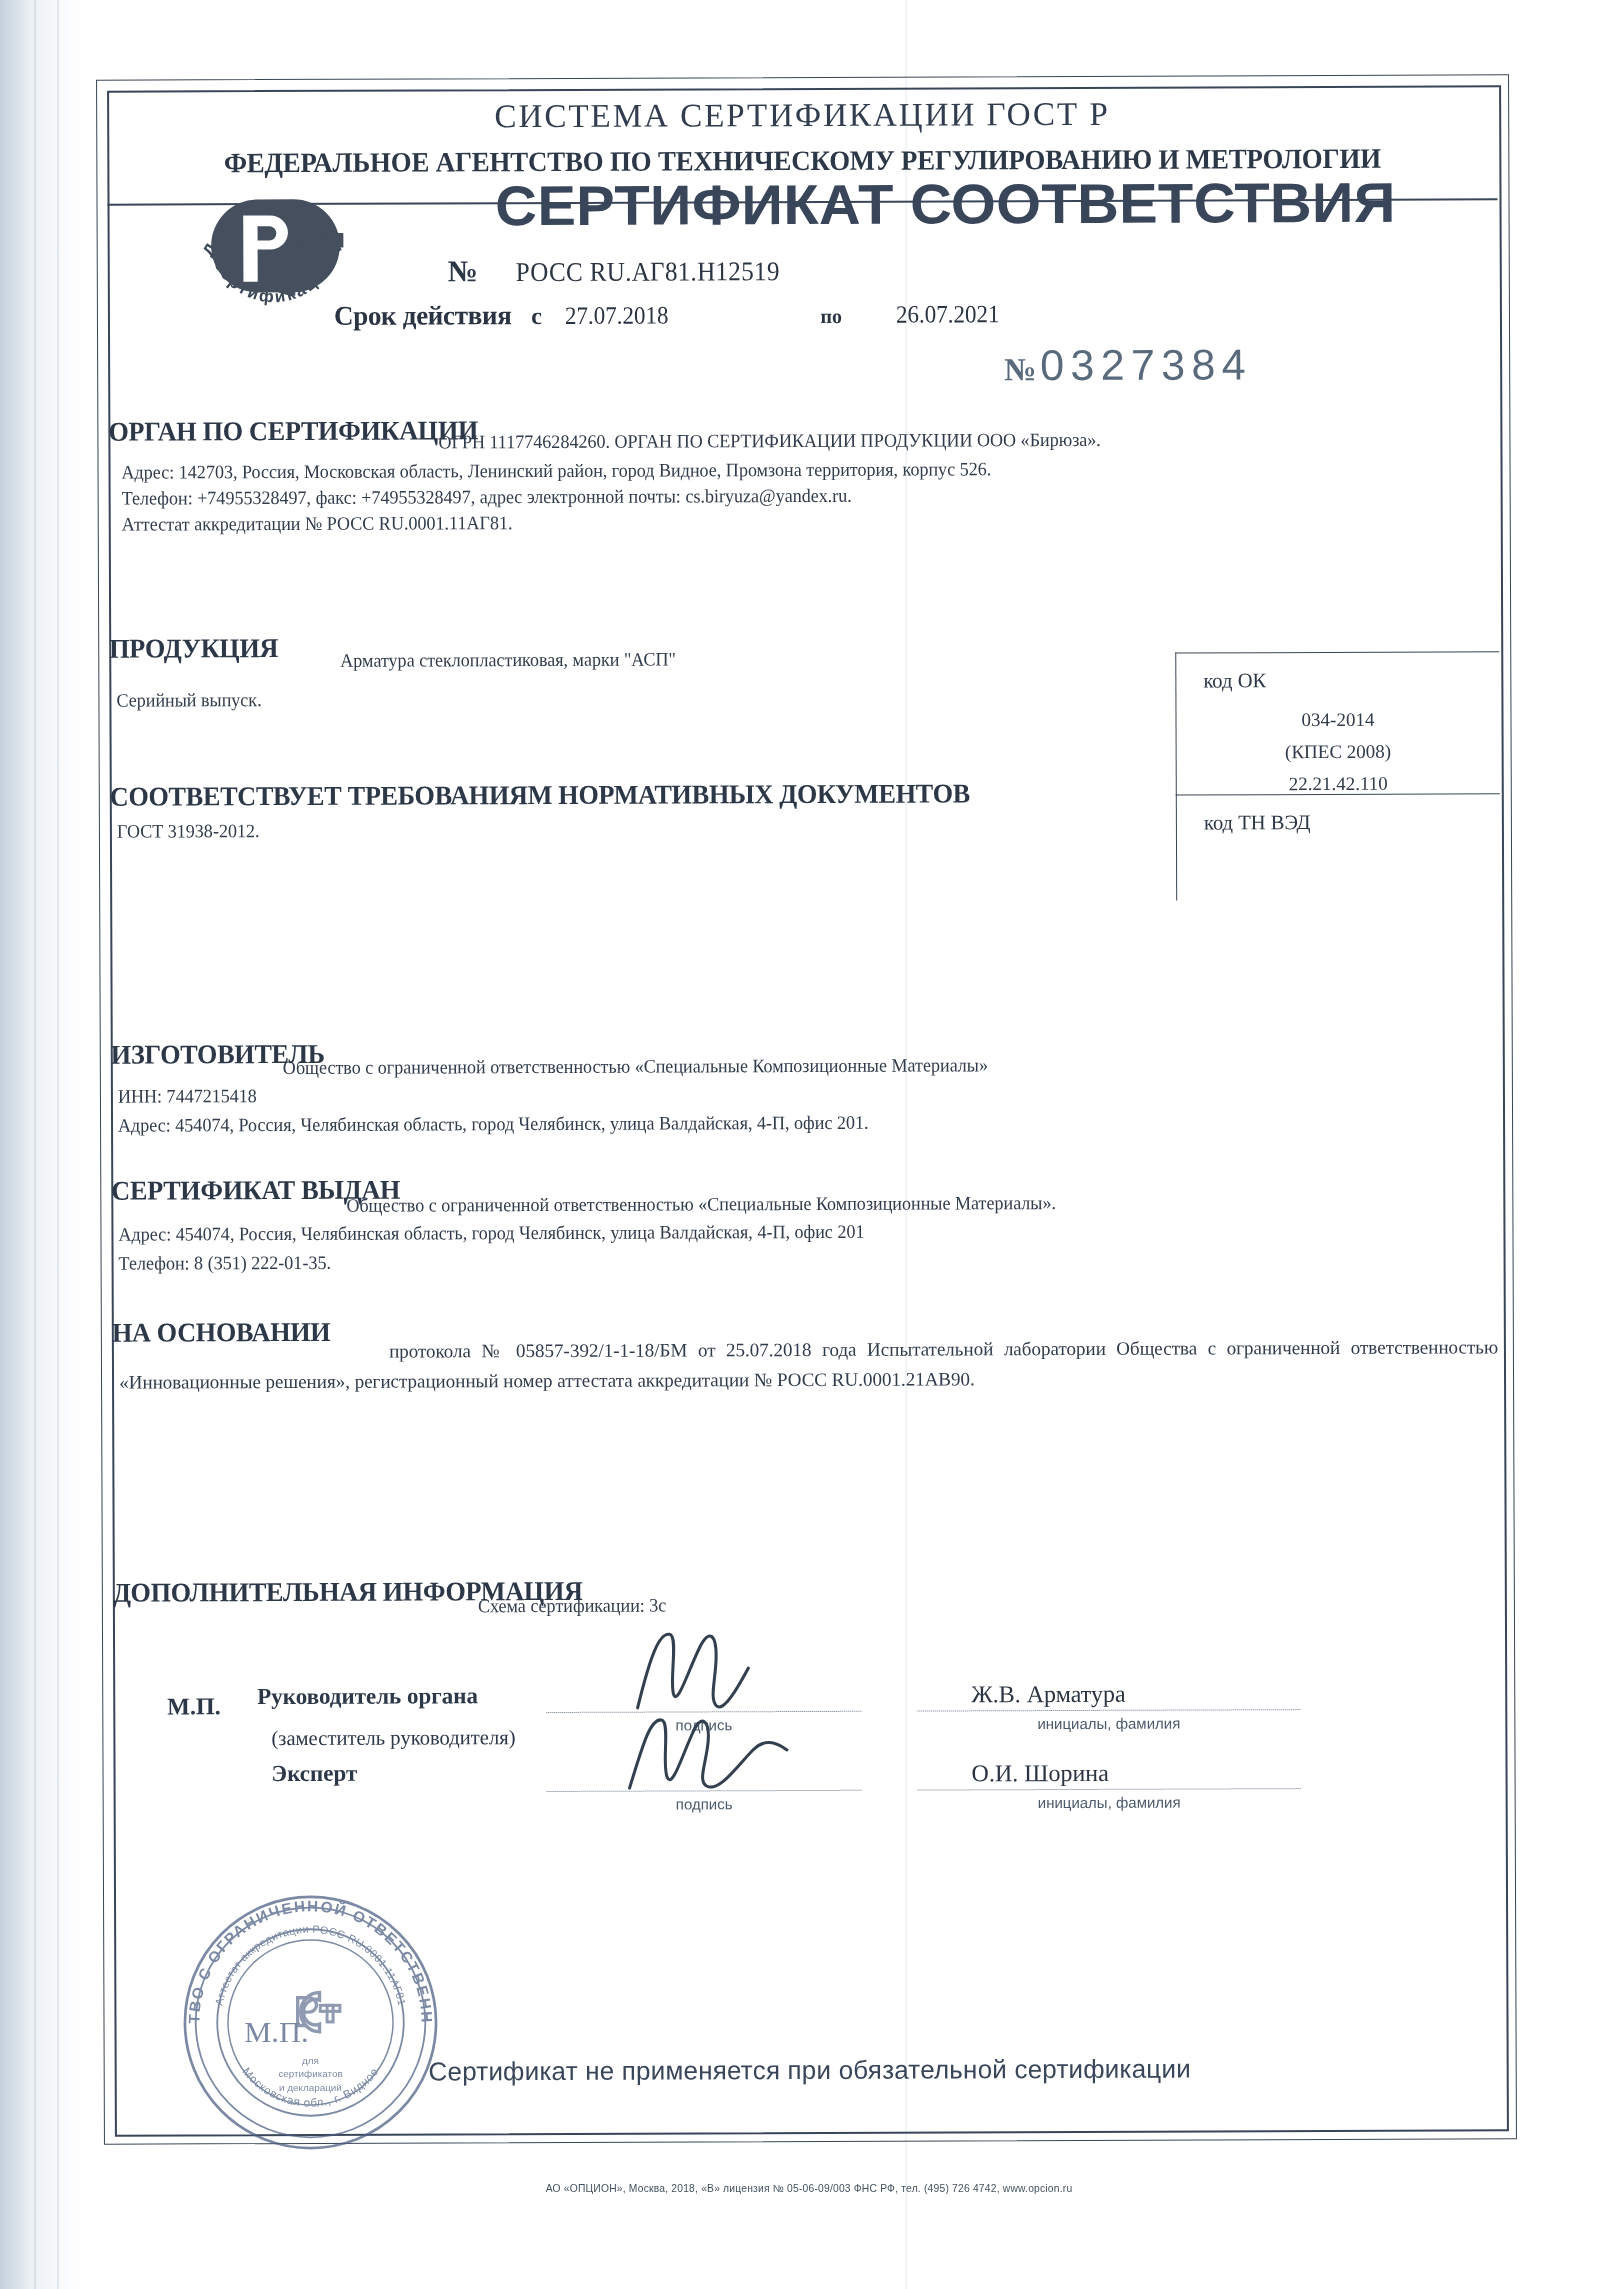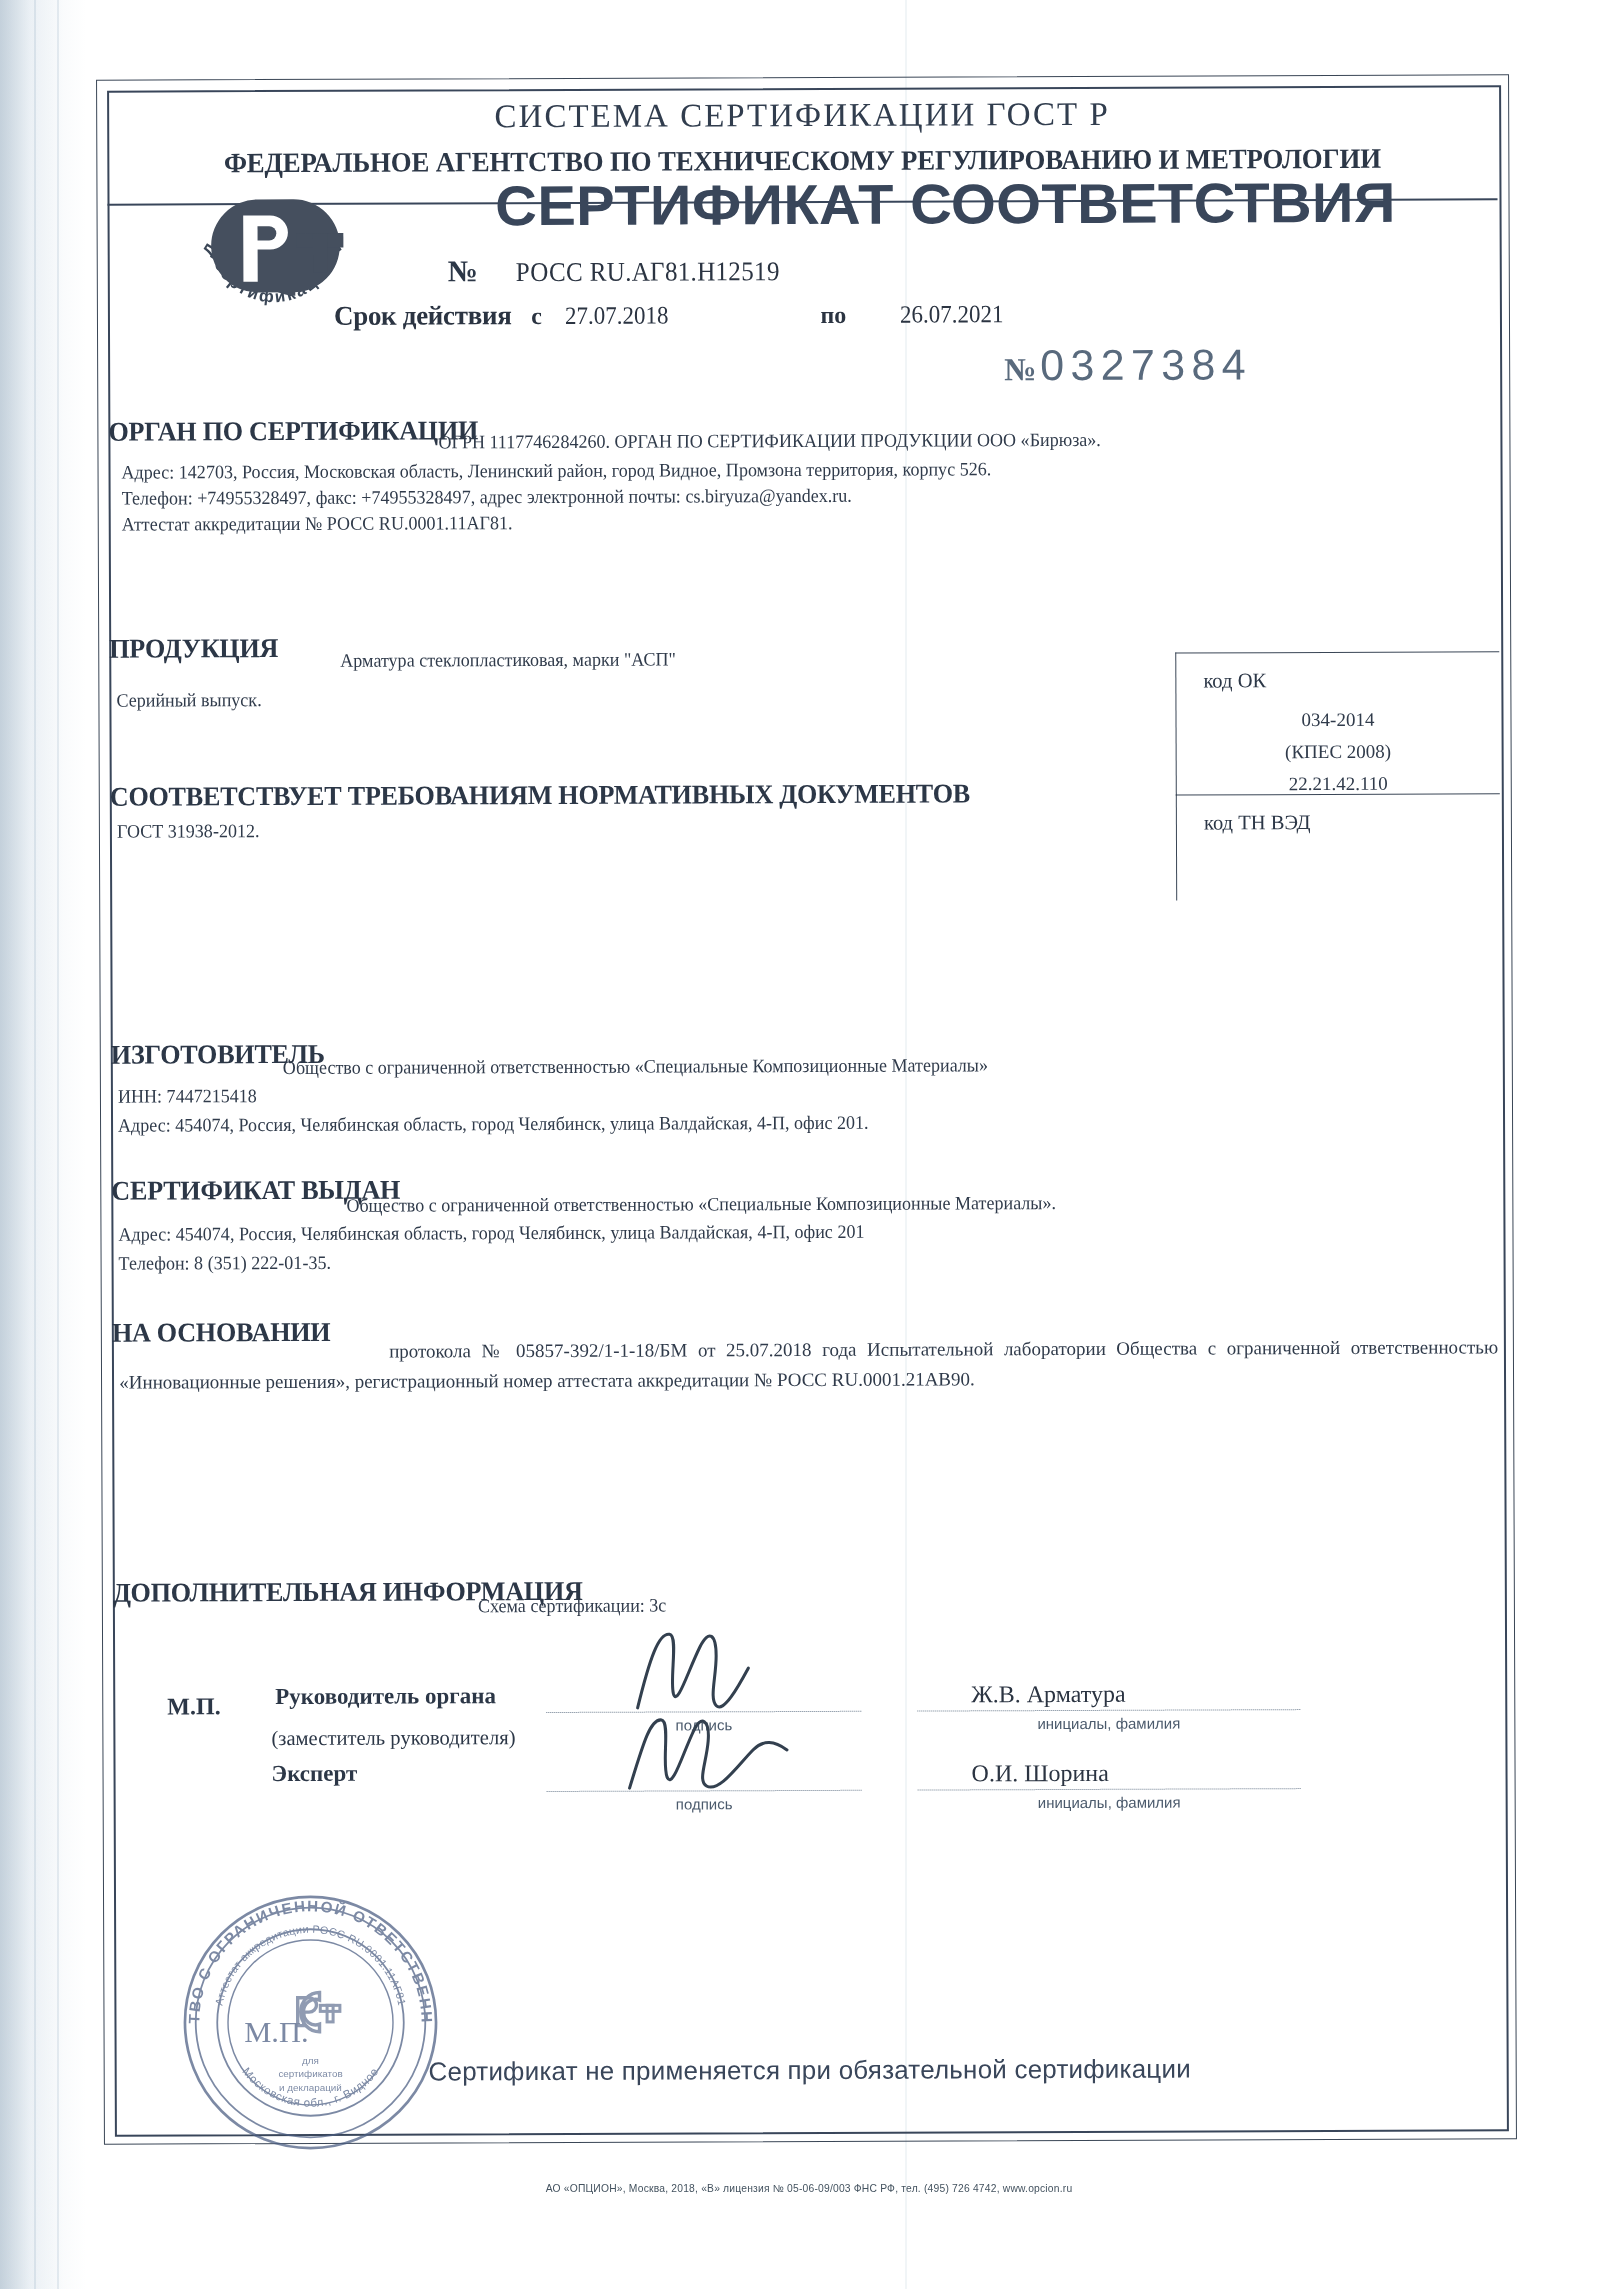--- a/index.html
+++ b/index.html
@@ -127,21 +127,21 @@
   .term-row {
     position: absolute;
     left: 226px; top: 211px;
     width: 1030px;
     display: flex;
     align-items: baseline;
   }
   .term-lbl { font-size: 27px; font-weight: bold; letter-spacing: -0.3px; }
   .term-c   { font-size: 24px; font-weight: bold; margin-left: 19.7px; }
   .term-d1  { font-size: 25px; margin-left: 23px; transform: scaleX(0.92); transform-origin: left; }
-  .term-po  { font-size: 24px; margin-left: 143px; font-weight: bold; }
+  .term-po  { font-size: 20px; margin-left: 143px; font-weight: bold; }
   .term-d2  { font-size: 25px; margin-left: 54px; transform: scaleX(0.92); transform-origin: left; }
 
   .serial {
     position: absolute;
     left: 896px; top: 254px;
     display: flex; align-items: baseline;
     color: #596a7d;
   }
   .serial-sym { font-size: 32px; font-weight: bold; }
   .serial-val {
@@ -357,21 +357,21 @@
   <div class="body-t" style="left:7.2px;   top:1159px;">Телефон: 8 (351) 222-01-35.</div>
 
   <div class="sec-h" style="left:0px; top:1227px;">НА ОСНОВАНИИ</div>
   <div class="body-w" style="left:7.2px; top:1247px; width:1379px; text-indent:270px;">протокола № 05857-392/1-1-18/БМ от 25.07.2018 года Испытательной лаборатории Общества с ограниченной ответственностью «Инновационные решения», регистрационный номер аттестата аккредитации № РОСС RU.0001.21АВ90.</div>
 
   <div class="sec-h" style="left:0px;   top:1487px;">ДОПОЛНИТЕЛЬНАЯ ИНФОРМАЦИЯ</div>
   <div class="body-t" style="left:365px; top:1503px;">Схема сертификации: 3с</div>
 
   <div class="sig-sub" style="left:54px;  top:1603px; font-weight:bold; font-size:24px;">М.П.</div>
 
-  <div class="sig-role" style="left:162px; top:1594px;">Руководитель органа</div>
+  <div class="sig-role" style="left:144px; top:1594px;">Руководитель органа</div>
   <div class="sig-sub" style="left:158px; top:1637px;">(заместитель руководителя)</div>
   <div class="sig-role" style="left:158px; top:1671px;">Эксперт</div>
 
   <div class="sig-rule" style="left:433px;  top:1623px; width:315px;"></div>
   <div class="sig-rule" style="left:433px;  top:1702px; width:315px;"></div>
   <div class="sig-rule" style="left:804px;  top:1623px; width:383px;"></div>
   <div class="sig-rule" style="left:804px;  top:1702px; width:383px;"></div>
 
   <div class="sig-cap" style="left:433px; top:1628px; width:315px;">подпись</div>
   <div class="sig-cap" style="left:433px; top:1707px; width:315px;">подпись</div>

